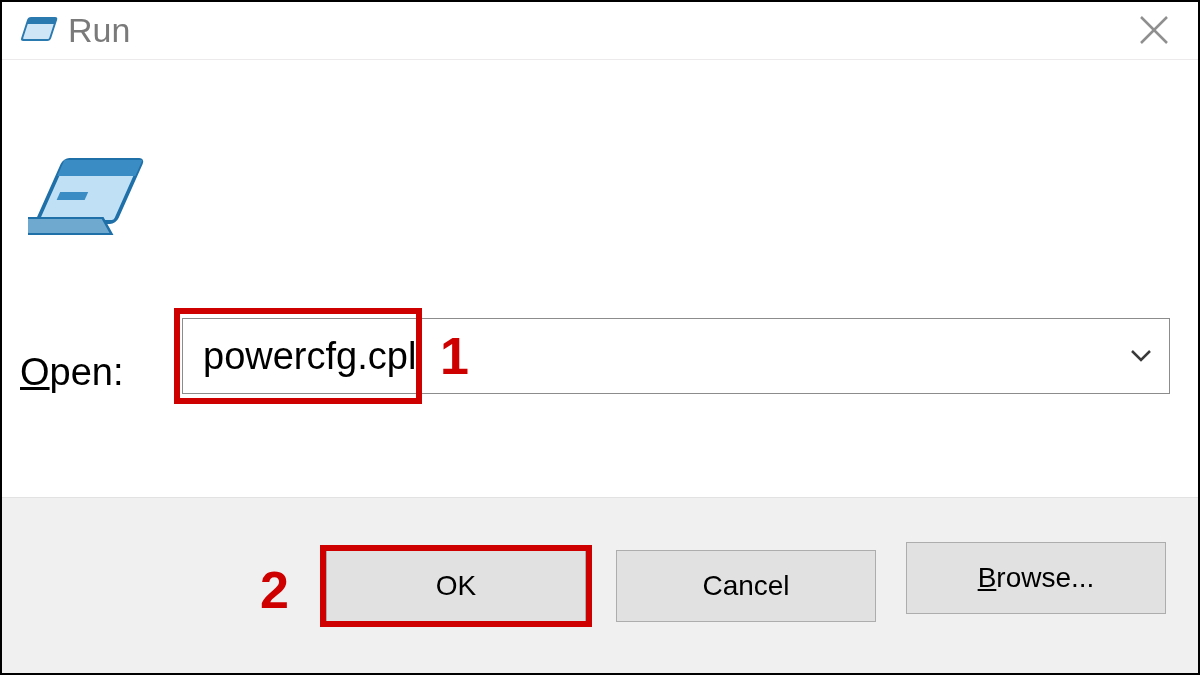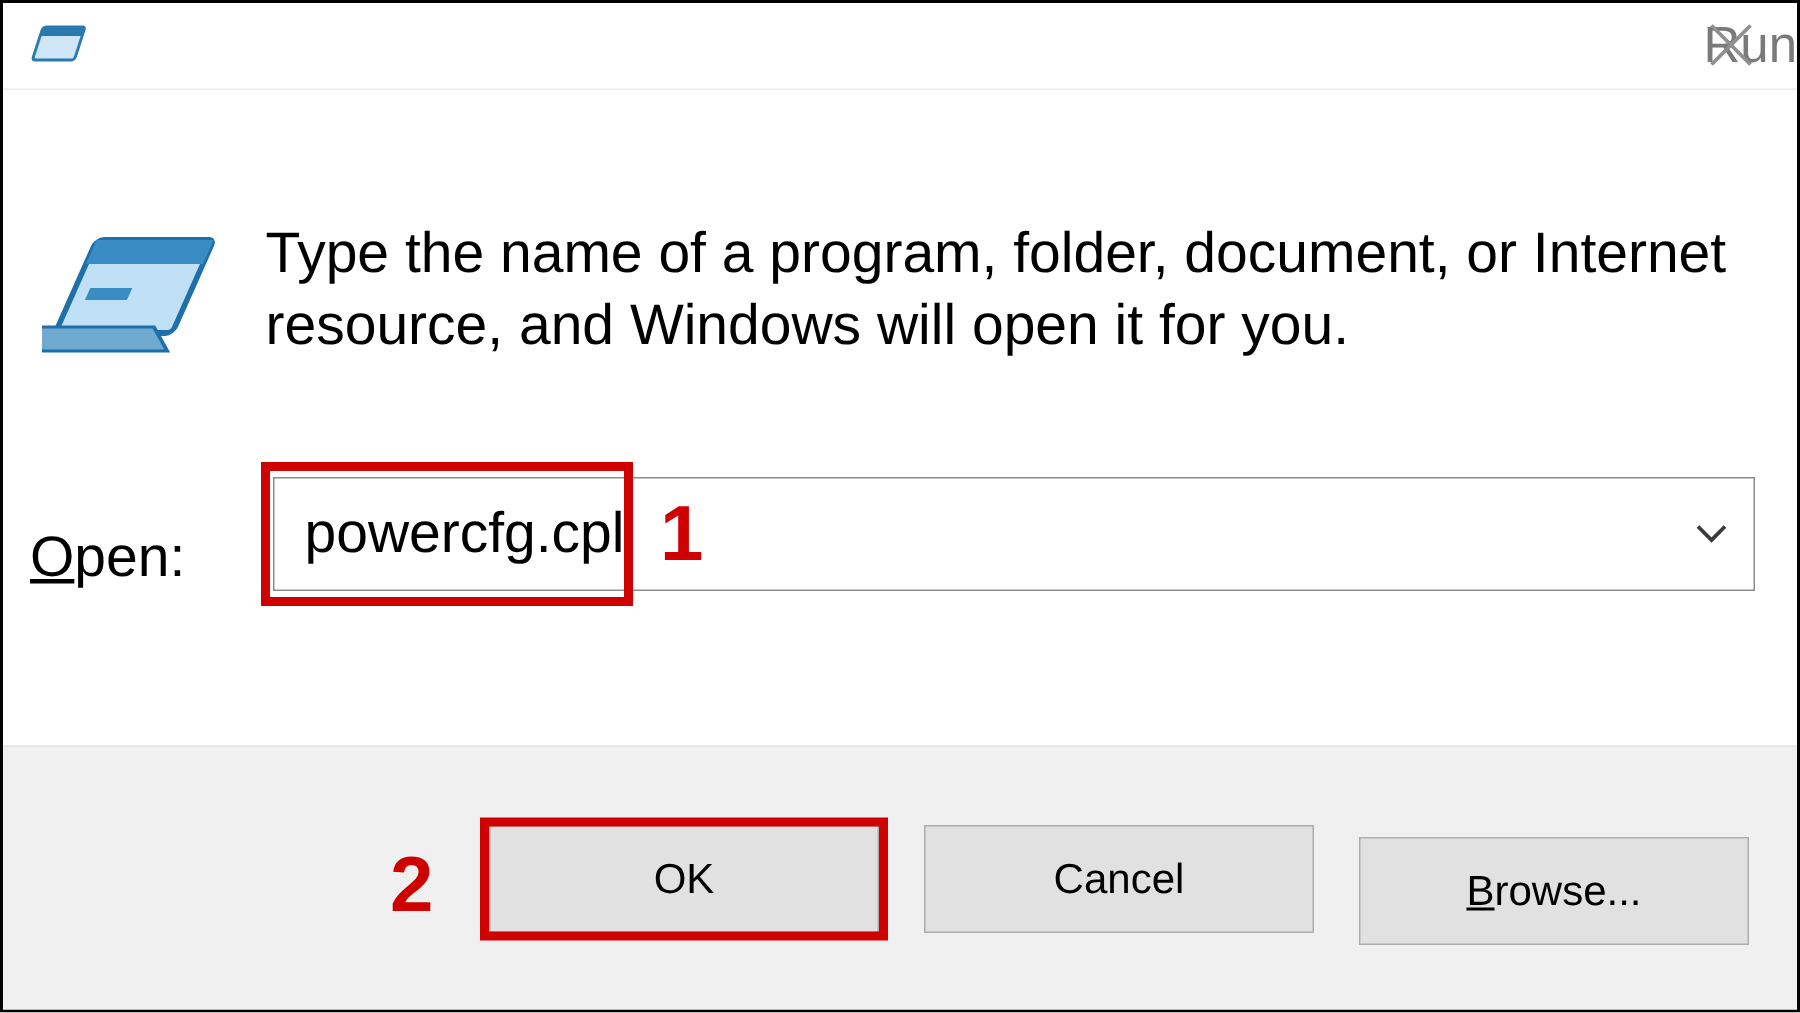--- a/index.html
+++ b/index.html
@@ -18,21 +18,20 @@
     background: #ffffff;
   }
   
   .titlebar {
     position: absolute;
     top: 0; left: 0; right: 0;
     height: 58px;
     border-bottom: 1px solid #eceaea;
     display: flex;
     align-items: center;
-    justify-content: space-between;
   }
   .titlebar .app-icon {
     margin-left: 14px;
     width: 44px; height: 34px;
     display: flex; align-items: center; justify-content: center;
   }
   .titlebar .title-text {
     margin-left: 8px;
     font-size: 34px;
     color: #7a7a7a;
@@ -151,21 +150,21 @@
     color: #000;
     display: flex;
     align-items: center;
     justify-content: center;
     cursor: pointer;
     font-family: inherit;
   }
   .btn .accel { text-decoration: underline; }
   .btn.ok     { left: 324px; width: 260px; top: 52px; }
   .btn.cancel { left: 614px; width: 260px; top: 52px; }
-  .btn.browse { left: 904px; width: 260px; top: 60px; }
+  .btn.browse { left: 904px; width: 260px; top: 44px; }
 
   .anno-rect-2 {
     position: absolute;
     left: 318px; top: 47px;
     width: 272px; height: 82px;
     border: 6px solid #ce0000;
     pointer-events: none;
   }
   .anno-num.n2 { left: 258px; top: 62px; }
 </style>
@@ -198,21 +197,20 @@
         <g transform="skewX(-24)">
           <rect x="40" y="8" width="78" height="62" rx="4" fill="#bfe0f5" stroke="#1f6fa8" stroke-width="4"></rect>
           <rect x="40" y="8" width="78" height="16" fill="#3a8cc4"></rect>
           <rect x="50" y="40" width="28" height="8" fill="#3a8cc4"></rect>
         </g>
         <g transform="skewX(-24)">
           <path d="M20 66 L104 66 L120 82 L36 82 Z" fill="#6fa9cf" stroke="#1f6fa8" stroke-width="2"></path>
         </g>
       </svg>
     </span>
-    <div class="instruction">Type the name of a program, folder, document, or Internet resource, and Windows will open it for you.</div>
 
     <div class="open-row">
       <div class="open-label">
         <span><span class="accel">O</span><span>pen:</span></span>
       </div>
       <div class="combo-wrap">
         <div class="combo">
           <input type="text" value="powercfg.cpl" style="">
           <span class="chev">
             <svg width="22" height="14" viewBox="0 0 22 14">

